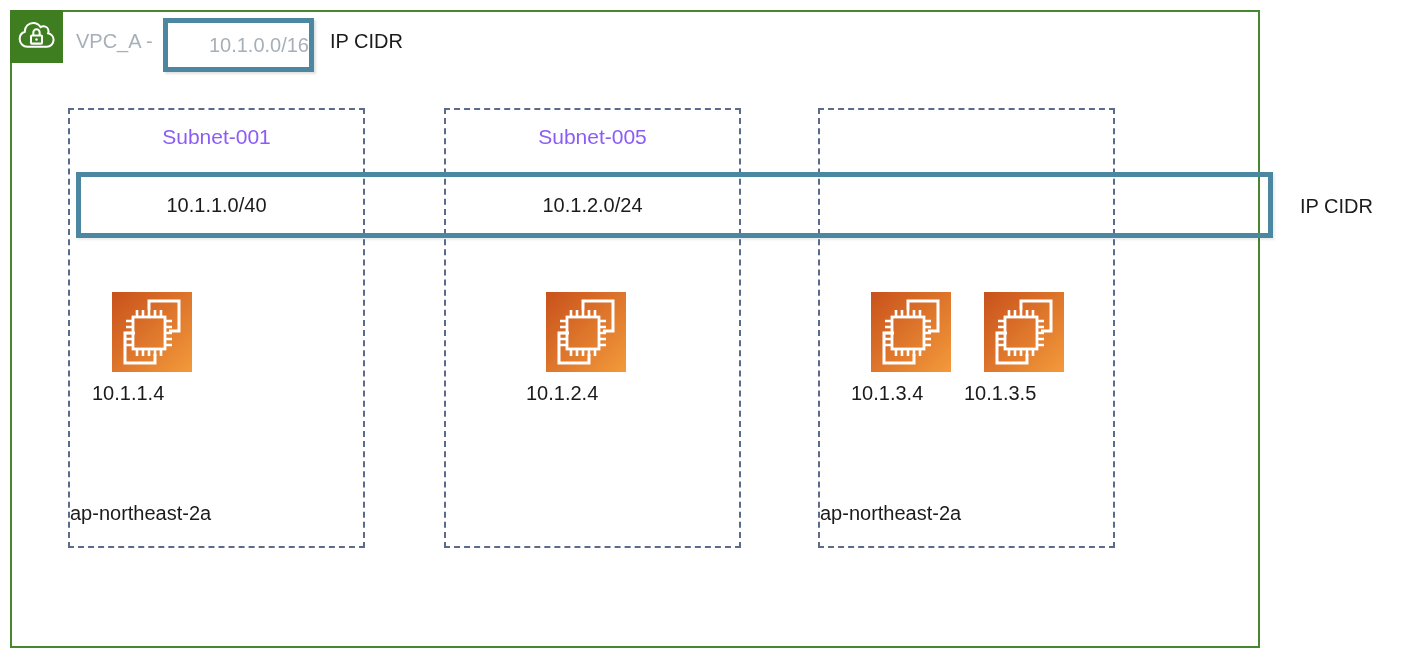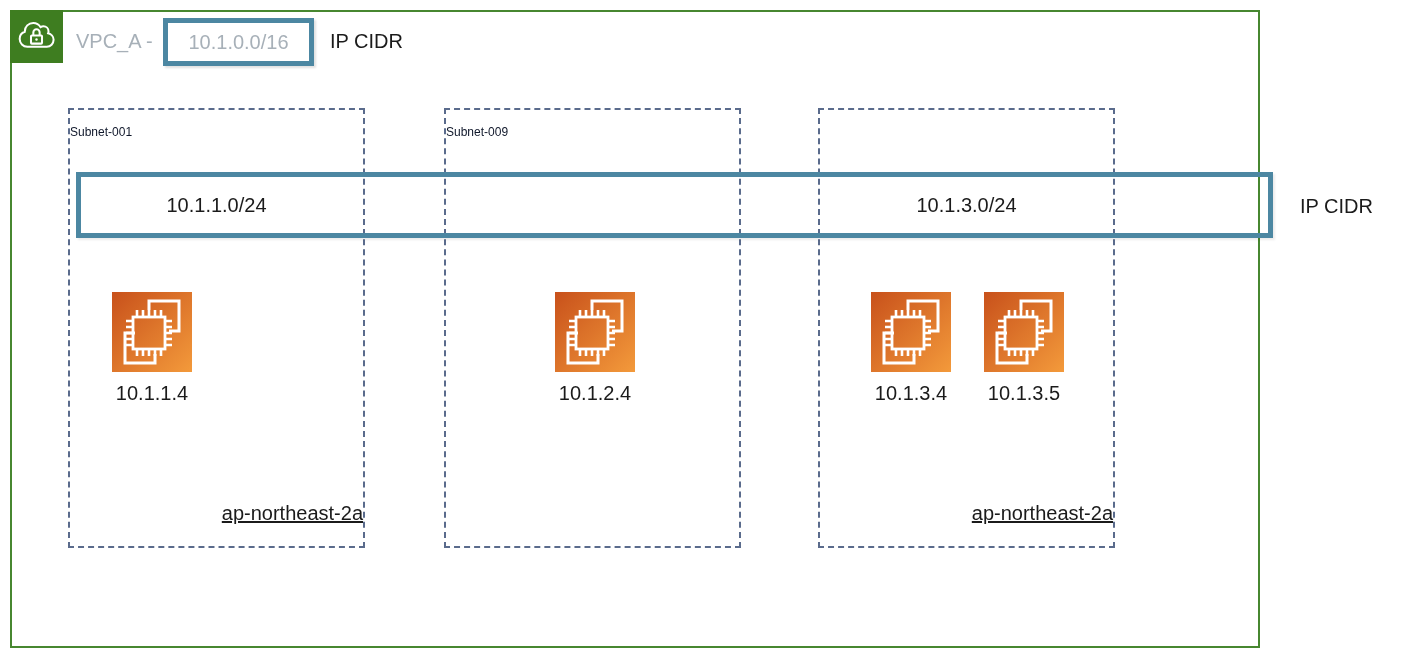--- a/index.html
+++ b/index.html
@@ -6,38 +6,38 @@
   body{width:1410px;height:672px;font-family:"Liberation Sans",sans-serif;color:#1b1b1b;}
   .canvas{position:relative;width:1410px;height:672px;background:#fff;overflow:hidden;}
 
   
   .vpc-border{position:absolute;left:10px;top:10px;width:1250px;height:638px;
               border:2px solid #478730;box-sizing:border-box;background:transparent;}
   .vpc-icon{position:absolute;left:10px;top:10px;width:53px;height:53px;background:#3E7D20;}
   .vpc-icon svg{display:block;width:53px;height:53px;}
 
   .vpc-title{position:absolute;left:76px;top:30px;font-size:20px;color:#A7B0B8;white-space:nowrap;}
-  .cidr16-box{position:absolute;left:163px;top:18px;width:151px;height:48px;
+  .cidr16-box{position:absolute;left:163px;top:18px;width:151px;height:54px;
               border:5px solid #4C87A2;box-sizing:border-box;background:transparent;
-              display:flex;align-items:center;justify-content:center;
+              display:flex;align-items:center;justify-content:flex-end;
               font-size:20px;color:#A7B0B8;box-shadow:2px 2px 2px rgba(0,0,0,0.12);}
   .ip-cidr-top{position:absolute;left:330px;top:30px;font-size:20px;color:#1b1b1b;}
 
   
   .subnet{position:absolute;top:108px;width:297px;height:440px;
           border:2px dashed #5A6B8C;box-sizing:border-box;background:transparent;}
   .s1{left:68px}.s2{left:444px}.s3{left:818px}
-  .subnet-name{position:absolute;top:15px;left:0;width:100%;text-align:left;font-size:12px;color:#0f172a;}
-  .subnet-az{position:absolute;top:392px;left:0;width:100%;text-align:right;font-size:20px;color:#1b1b1b;text-decoration:underline;}
+  .subnet-name{position:absolute;top:15px;left:0;width:100%;text-align:center;font-size:21px;color:#8b5cf6;}
+  .subnet-az{position:absolute;top:392px;left:0;width:100%;text-align:left;font-size:20px;color:#1b1b1b;}
 
   
   .instance{position:absolute;top:182px;width:80px;height:80px;}
   .instance svg{display:block;width:80px;height:80px;}
-  .instance-ip{position:absolute;left:-20px;top:90px;width:120px;text-align:center;font-size:20px;color:#1b1b1b;}
-  .i1a{left:42px}.i1b{left:184px}.i2a{left:109px}.i3a{left:51px}.i3b{left:164px}
+  .instance-ip{position:absolute;left:-20px;top:90px;width:120px;text-align:left;font-size:20px;color:#1b1b1b;}
+  .i1a{left:42px}.i1b{left:184px}.i2a{left:100px}.i3a{left:51px}.i3b{left:164px}
 
   
   .cidr-band{position:absolute;left:76px;top:172px;width:1197px;height:66px;
              border:5px solid #4C87A2;box-sizing:border-box;background:transparent;
              box-shadow:2px 2px 2px rgba(0,0,0,0.08);}
   .band-cell{position:absolute;top:172px;height:66px;width:297px;
              display:flex;align-items:center;justify-content:center;font-size:20px;color:#1b1b1b;}
   .bc1{left:68px}.bc2{left:444px}.bc3{left:818px}
   .ip-cidr-right{position:absolute;left:1300px;top:195px;font-size:20px;color:#1b1b1b;}
 </style>
@@ -78,21 +78,21 @@
         <path d="M43 62 V71 H13 V41 H23" fill="none" stroke="#fff" stroke-width="3"></path>
         <rect x="21" y="25" width="32" height="32" fill="none" stroke="#fff" stroke-width="2.8"></rect>
         <path d="M25 25V18 M31 25V18 M37 25V18 M43 25V18 M49 25V18 M25 57V64 M31 57V64 M37 57V64 M43 57V64 M49 57V64 M21 29H14 M21 35H14 M21 41H14 M21 47H14 M21 53H14 M53 29H60 M53 35H60 M53 41H60 M53 47H60 M53 53H60" stroke="#fff" stroke-width="2.6" fill="none"></path>
       </svg>
       <div class="instance-ip">10.1.1.4</div>
     </div>
     <div class="subnet-az">ap-northeast-2a</div>
   </div>
 
   <div class="subnet s2">
-    <div class="subnet-name">Subnet-009</div>
+    <div class="subnet-name">Subnet-005</div>
     <div class="instance i2a">
       <svg viewBox="0 0 80 80" aria-hidden="true">
         <defs>
             <linearGradient id="g3" x1="0" y1="0" x2="1" y2="1">
           <stop offset="0" stop-color="#C8511B"></stop>
               <stop offset="1" stop-color="#F39A3B"></stop>
         </linearGradient>
           </defs>
         <rect width="80" height="80" fill="url(#g3)"></rect>
         <path d="M37 18 V9 H67 V39 H57" fill="none" stroke="#fff" stroke-width="3"></path>
@@ -134,17 +134,17 @@
         <path d="M43 62 V71 H13 V41 H23" fill="none" stroke="#fff" stroke-width="3"></path>
         <rect x="21" y="25" width="32" height="32" fill="none" stroke="#fff" stroke-width="2.8"></rect>
         <path d="M25 25V18 M31 25V18 M37 25V18 M43 25V18 M49 25V18 M25 57V64 M31 57V64 M37 57V64 M43 57V64 M49 57V64 M21 29H14 M21 35H14 M21 41H14 M21 47H14 M21 53H14 M53 29H60 M53 35H60 M53 41H60 M53 47H60 M53 53H60" stroke="#fff" stroke-width="2.6" fill="none"></path>
       </svg>
       <div class="instance-ip">10.1.3.5</div>
     </div>
     <div class="subnet-az">ap-northeast-2a</div>
   </div>
 
   <div class="cidr-band"></div>
-  <div class="band-cell bc1">10.1.1.0/24</div>
-  <div class="band-cell bc3">10.1.3.0/24</div>
+  <div class="band-cell bc1">10.1.1.0/40</div>
+  <div class="band-cell bc2">10.1.2.0/24</div>
   <div class="ip-cidr-right">IP CIDR</div>
 
 </div>
 
 </body></html>

